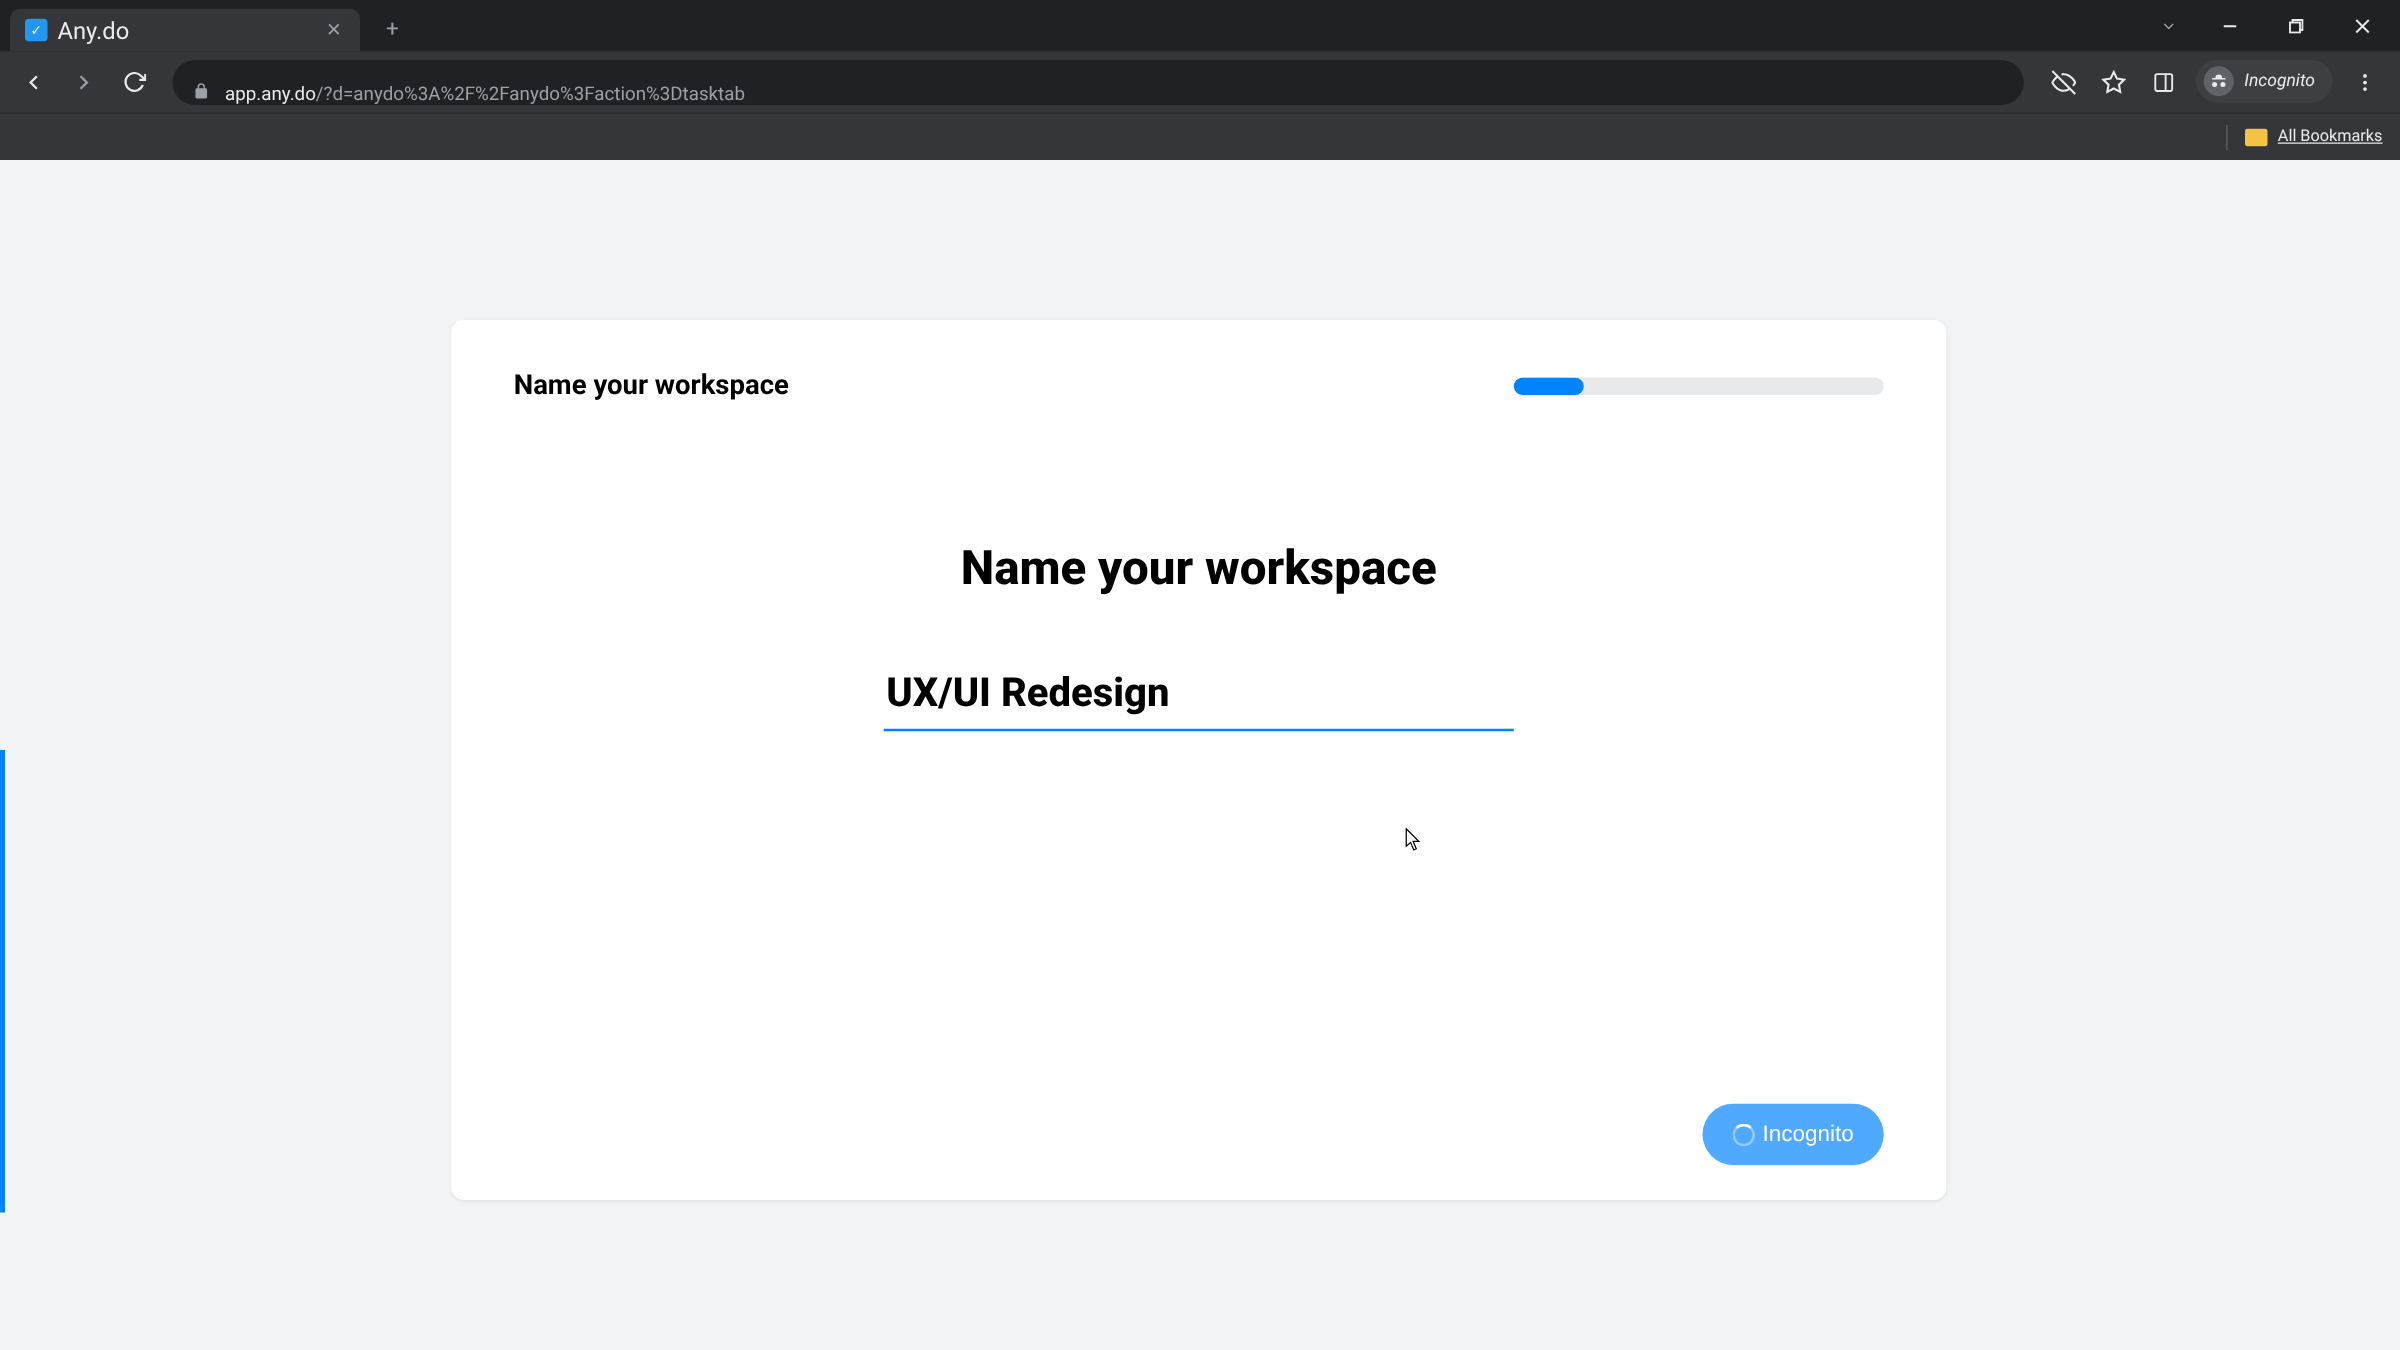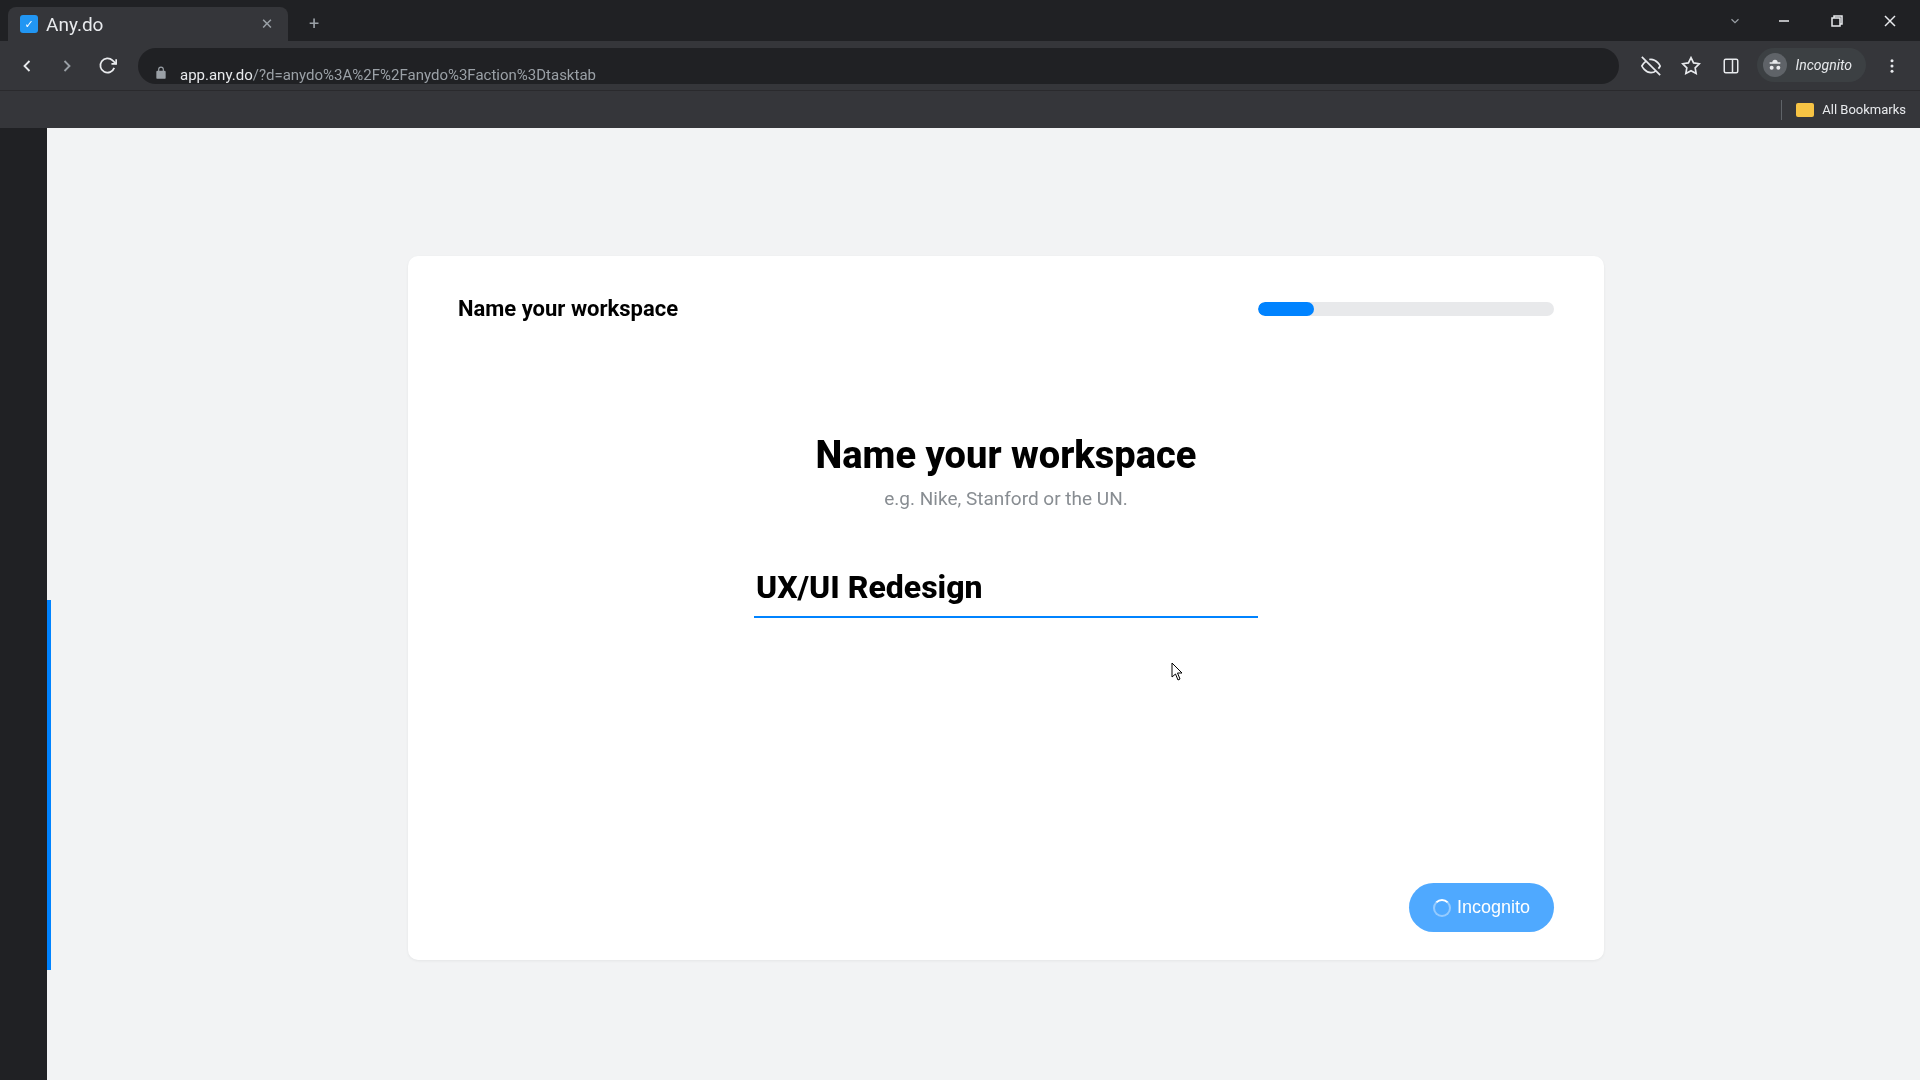--- a/index.html
+++ b/index.html
@@ -172,34 +172,34 @@
       background: #5f6368;
       margin-right: 14px;
     }
     .bookmarks-btn {
       display: flex;
       align-items: center;
       gap: 8px;
       color: #e8eaed;
       font-size: 13px;
       cursor: pointer;
+      text-decoration: underline;
     }
     .folder-icon {
       width: 18px;
       height: 14px;
       background: #f6c344;
       border-radius: 2px;
       position: relative;
     }
     
     .page-content {
       background: #f2f3f4;
       height: calc(1080px - 128px);
       position: relative;
-      margin-left: 47px;
     }
     .sidebar-blue {
       position: absolute;
       left: 0;
       top: 472px;
       width: 4px;
       height: 370px;
       background: #0083ff;
     }
     .card {
@@ -407,21 +407,20 @@
 
   <div class="card">
     <div class="card-header">
       <div class="card-title-small">Name your workspace</div>
       <div class="progress-bar">
         <div class="progress-fill"></div>
       </div>
     </div>
 
     <h1 class="main-heading">Name your workspace</h1>
-    <p class="subtitle">e.g. Nike, Stanford or the UN.</p>
 
     <input class="workspace-input" type="text" value="UX/UI Redesign" style="">
 
     <button class="continue-btn">
       <span class="spinner"></span>
       <span>Incognito</span>
     </button>
   </div>
 
   <svg class="cursor-pointer" width="14" height="20" viewBox="0 0 14 20">

